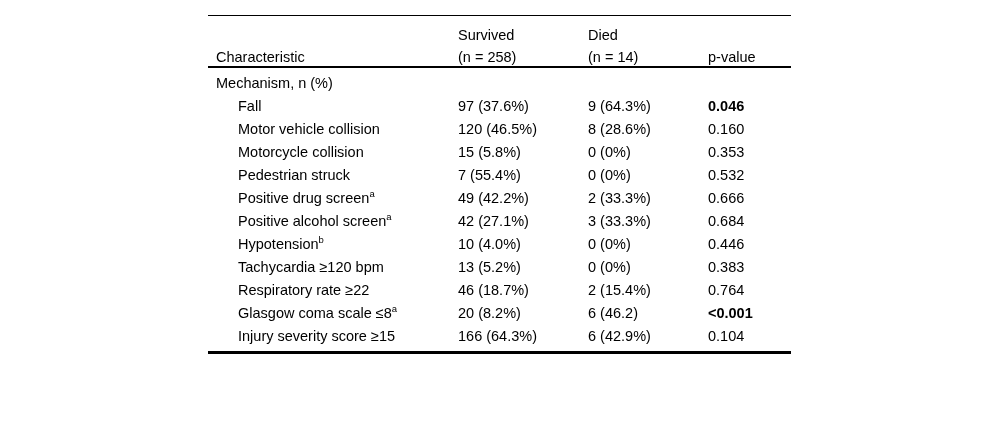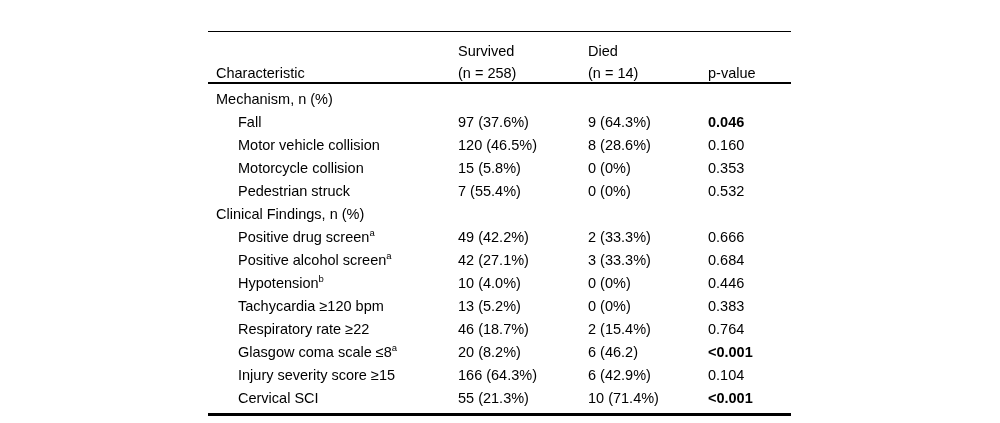--- a/index.html
+++ b/index.html
@@ -12,21 +12,21 @@
     background: #ffffff;
     font-family: "Liberation Sans", sans-serif;
     font-size: 14.5px;
     color: #000000;
     position: relative;
     overflow: hidden;
   }
   .table-wrap {
     position: absolute;
     left: 208px;
-    top: 31px;
+    top: 15px;
     width: 583px;
   }
   table {
     border-collapse: collapse;
     width: 100%;
     table-layout: fixed;
   }
   col.w1 { width: 250px; }
   col.w2 { width: 130px; }
   col.w3 { width: 120px; }
@@ -114,26 +114,20 @@
           <td class="c2">15 (5.8%)</td>
           <td class="c3">0 (0%)</td>
           <td class="c4">0.353</td>
         </tr>
         <tr class="item-row">
           <td class="c1"><span>Pedestrian struck</span></td>
           <td class="c2">7 (55.4%)</td>
           <td class="c3">0 (0%)</td>
           <td class="c4">0.532</td>
         </tr>
-        <tr class="section-row">
-          <td class="c1">Clinical Findings, n (%)</td>
-          <td class="c2"></td>
-          <td class="c3"></td>
-          <td class="c4"></td>
-        </tr>
         <tr class="item-row">
           <td class="c1"><span>Positive drug screen</span><sup>a</sup></td>
           <td class="c2">49 (42.2%)</td>
           <td class="c3">2 (33.3%)</td>
           <td class="c4">0.666</td>
         </tr>
         <tr class="item-row">
           <td class="c1"><span>Positive alcohol screen</span><sup>a</sup></td>
           <td class="c2">42 (27.1%)</td>
           <td class="c3">3 (33.3%)</td>
@@ -162,21 +156,15 @@
           <td class="c2">20 (8.2%)</td>
           <td class="c3">6 (46.2)</td>
           <td class="c4 bold">&lt;0.001</td>
         </tr>
         <tr class="item-row">
           <td class="c1"><span>Injury severity score ≥15</span></td>
           <td class="c2">166 (64.3%)</td>
           <td class="c3">6 (42.9%)</td>
           <td class="c4">0.104</td>
         </tr>
-        <tr class="item-row">
-          <td class="c1"><span>Cervical SCI</span></td>
-          <td class="c2">55 (21.3%)</td>
-          <td class="c3">10 (71.4%)</td>
-          <td class="c4 bold">&lt;0.001</td>
-        </tr>
       </tbody>
   </table>
 </div>
 
 </body></html>

